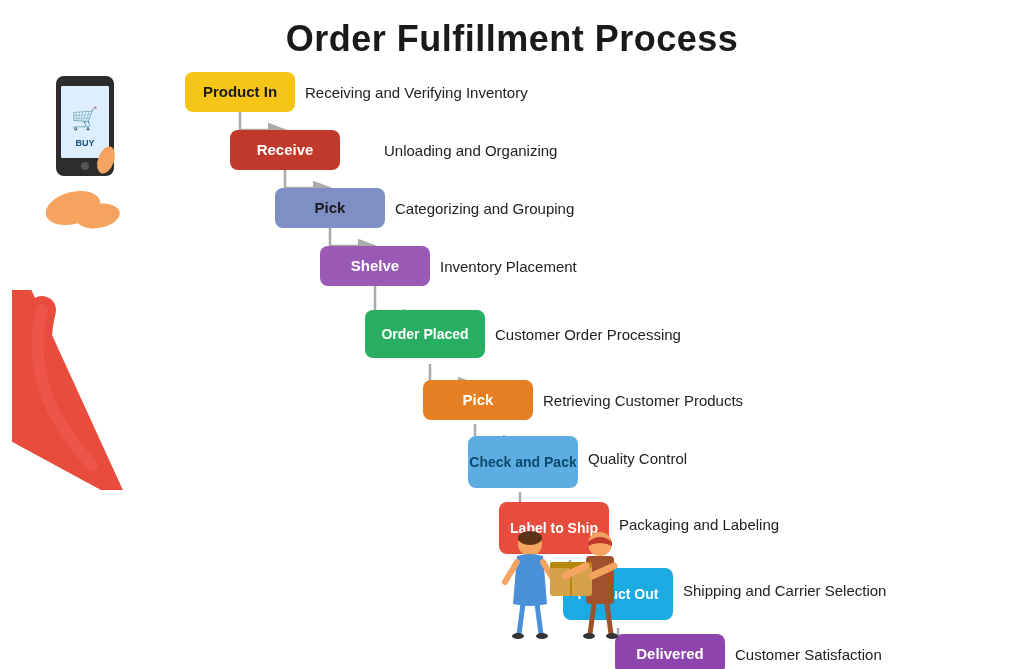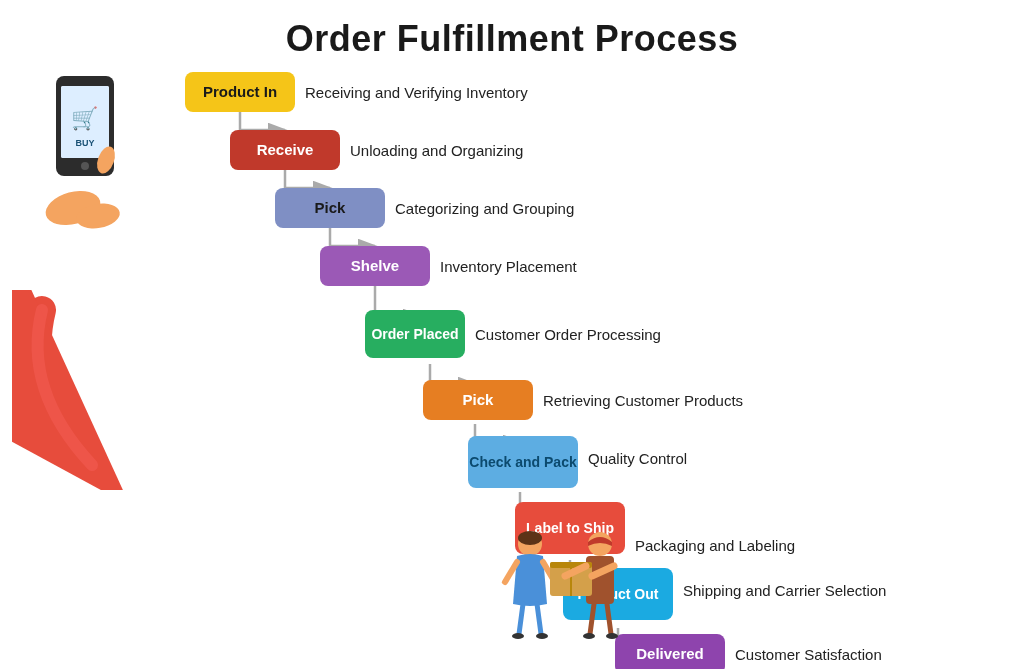--- a/index.html
+++ b/index.html
@@ -137,51 +137,51 @@
         <polygon points="0 0, 8 3, 0 6" fill="#aaa"></polygon>
       </marker>
     </defs>
   </svg>
 
   <div class="step-row" style="left:0px;top:10px;">
     <div class="step-box" style="background:#F5C518;color:#1a1a1a;width:110px;height:40px;">Product In</div>
     <span class="step-desc">Receiving and Verifying Inventory</span>
   </div>
 
-  <div class="step-row" style="left:45px;top:68px;">
+  <div class="step-row" style="left:45px;top:68px;gap:34px;">
     <div class="step-box" style="background:#C0392B;color:#fff;width:110px;height:40px;">Receive</div>
     <span class="step-desc">Unloading and Organizing</span>
   </div>
 
   <div class="step-row" style="left:90px;top:126px;">
     <div class="step-box" style="background:#7F8FC4;color:#1a1a1a;width:110px;height:40px;">Pick</div>
     <span class="step-desc">Categorizing and Grouping</span>
   </div>
 
   <div class="step-row" style="left:135px;top:184px;">
     <div class="step-box" style="background:#9B59B6;color:#fff;width:110px;height:40px;">Shelve</div>
     <span class="step-desc">Inventory Placement</span>
   </div>
 
   <div class="step-row" style="left:180px;top:248px;">
-    <div class="step-box" style="background:#27AE60;color:#fff;width:100px;height:48px;font-size:14px;">Order Placed</div>
+    <div class="step-box" style="background:#27AE60;color:#fff;width:120px;height:48px;font-size:14px;">Order Placed</div>
     <span class="step-desc">Customer Order Processing</span>
   </div>
 
   <div class="step-row" style="left:238px;top:318px;">
     <div class="step-box" style="background:#E67E22;color:#fff;width:110px;height:40px;">Pick</div>
     <span class="step-desc">Retrieving Customer Products</span>
   </div>
 
   <div class="step-row" style="left:283px;top:374px;align-items:flex-start;">
     <div class="step-box" style="background:#5DADE2;color:#0c4a6e;width:110px;height:52px;font-size:14px;">Check and Pack</div>
     <span class="step-desc" style="margin-top:14px;">Quality Control</span>
   </div>
 
-  <div class="step-row" style="left:330px;top:440px;align-items:flex-end;">
+  <div class="step-row" style="left:314px;top:440px;align-items:flex-start;">
     <div class="step-box" style="background:#E74C3C;color:#fff;width:110px;height:52px;font-size:14px;">Label to Ship</div>
     <span class="step-desc" style="margin-top:14px;">Packaging and Labeling</span>
   </div>
 
   <div class="step-row" style="left:378px;top:506px;align-items:flex-start;">
     <div class="step-box" style="background:#1BAAE1;color:#fff;width:110px;height:52px;font-size:14px;">Product Out</div>
     <span class="step-desc" style="margin-top:14px;">Shipping and Carrier Selection</span>
   </div>
 
   <div class="step-row" style="left:430px;top:572px;">

